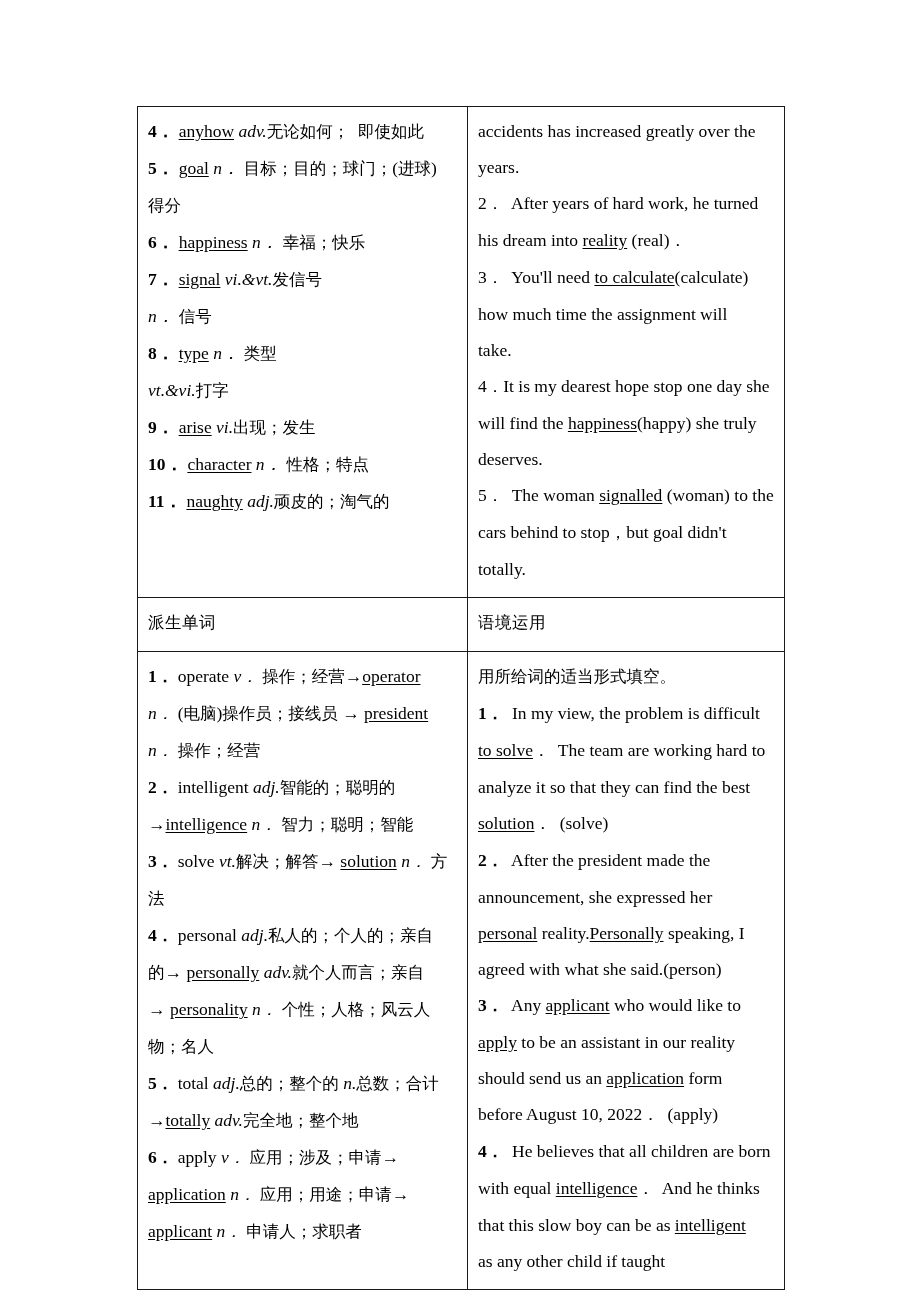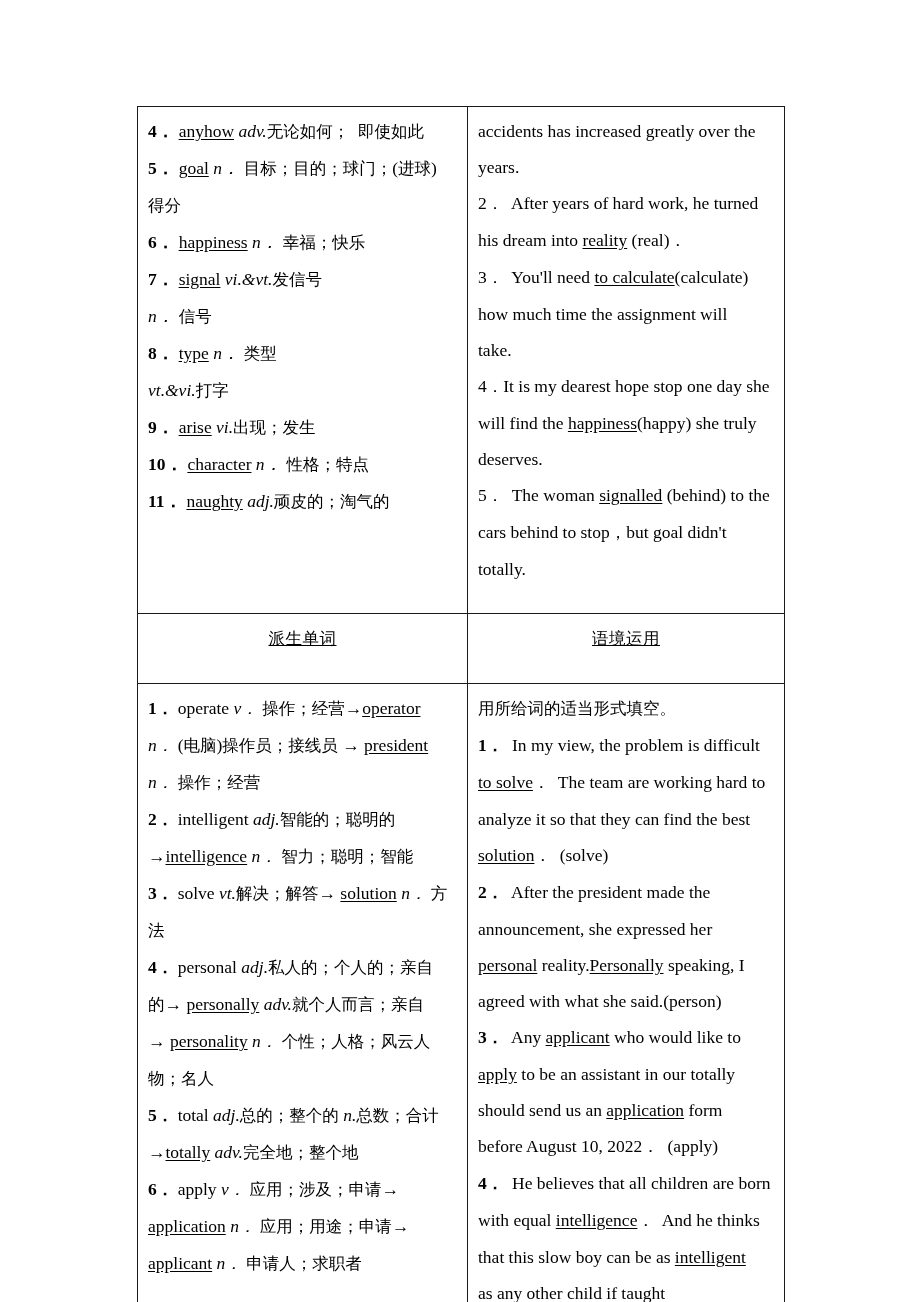--- a/index.html
+++ b/index.html
@@ -21,47 +21,45 @@
     position: absolute;
     left: 137px;
     top: 106px;
     width: 647px;
     border-collapse: collapse;
     table-layout: fixed;
   }
 
   #vocab-table td {
     vertical-align: top;
-    padding: 6px 10px 26px 10px;
+    padding: 6px 10px 10px 10px;
     border-left: 1.3px solid #1a1a1a;
     border-right: 1.3px solid #1a1a1a;
     border-top: 1.3px solid #1a1a1a;
     border-bottom: 1.3px solid #1a1a1a;
     font-size: 17.5px;
     line-height: 36px;
   }
 
   
   col.c-left  { width: 330px; }
   col.c-right { width: 317px; }
 
   
   tr.row-derived > td {
     border-bottom: 2px solid #b9b9b9;
   }
 
   
   tr.row-heading > td {
-    text-align: center;
     padding: 3px 10px 5px 10px;
     line-height: 32px;
     font-family: "DejaVu Sans", "Liberation Sans", sans-serif;
     font-size: 16.5px;
     letter-spacing: 0.5px;
-    text-decoration: underline;
   }
 
   
   .ln { display: block; white-space: pre-wrap; }
   .num   { font-weight: bold; }
   .u     { text-decoration: underline; text-underline-offset: 1.5px; }
   .pos   { font-style: italic; }
   .cn    { font-family: "DejaVu Sans", "Liberation Sans", sans-serif; font-size: 16.5px; }
 
   
@@ -100,21 +98,21 @@
             <div class="ln"><span>accidents has increased greatly over the</span></div>
             <div class="ln"><span>years.</span></div>
             <div class="ln"><span>2</span><span class="cn">．</span><span>  After years of hard work, he turned</span></div>
             <div class="ln"><span>his dream into </span><span class="u"><span>reality</span></span><span> (real)</span><span class="cn">．</span></div>
             <div class="ln"><span>3</span><span class="cn">．</span><span>  You'll need </span><span class="u"><span>to calculate</span></span><span>(calculate)</span></div>
             <div class="ln"><span>how much time the assignment will</span></div>
             <div class="ln"><span>take.</span></div>
             <div class="ln"><span>4</span><span class="cn">．</span><span>It is my dearest hope stop one day she</span></div>
             <div class="ln"><span>will find the </span><span class="u"><span>happiness</span></span><span>(happy) she truly</span></div>
             <div class="ln"><span>deserves.</span></div>
-            <div class="ln"><span>5</span><span class="cn">．</span><span>  The woman </span><span class="u"><span>signalled</span></span><span> (behind) to the</span></div>
+            <div class="ln"><span>5</span><span class="cn">．</span><span>  The woman </span><span class="u"><span>signalled</span></span><span> (woman) to the</span></div>
             <div class="ln"><span>cars behind to stop</span><span class="cn">，</span><span>but goal didn't</span></div>
             <div class="ln"><span>totally.</span></div>
           </div>
       </td>
     </tr>
     <tr class="row-heading">
       <td>
         <span class="hd-label cn">派生单词</span>
       </td>
       <td>
@@ -149,21 +147,21 @@
         <div id="exercise-host">
             <div class="ln"><span class="num"><span>1</span><span class="cn">．</span></span><span>  In my view, the problem is difficult</span></div>
             <div class="ln"><span class="u"><span>to solve</span></span><span class="cn">．</span><span>  The team are working hard to</span></div>
             <div class="ln"><span>analyze it so that they can find the best</span></div>
             <div class="ln"><span class="u"><span>solution</span></span><span class="cn">．</span><span>  (solve)</span></div>
             <div class="ln"><span class="num"><span>2</span><span class="cn">．</span></span><span>  After the president made the</span></div>
             <div class="ln"><span>announcement, she expressed her</span></div>
             <div class="ln"><span class="u"><span>personal</span></span><span> reality.</span><span class="u"><span>Personally</span></span><span> speaking, I</span></div>
             <div class="ln"><span>agreed with what she said.(person)</span></div>
             <div class="ln"><span class="num"><span>3</span><span class="cn">．</span></span><span>  Any </span><span class="u"><span>applicant</span></span><span> who would like to</span></div>
-            <div class="ln"><span class="u"><span>apply</span></span><span> to be an assistant in our totally</span></div>
+            <div class="ln"><span class="u"><span>apply</span></span><span> to be an assistant in our reality</span></div>
             <div class="ln"><span>should send us an </span><span class="u"><span>application</span></span><span> form</span></div>
             <div class="ln"><span>before August 10, 2022</span><span class="cn">．</span><span>  (apply)</span></div>
             <div class="ln"><span class="num"><span>4</span><span class="cn">．</span></span><span>  He believes that all children are born</span></div>
             <div class="ln"><span>with equal </span><span class="u"><span>intelligence</span></span><span class="cn">．</span><span>  And he thinks</span></div>
             <div class="ln"><span>that this slow boy can be as </span><span class="u"><span>intelligent</span></span></div>
             <div class="ln"><span>as any other child if taught</span></div>
           </div>
       </td>
     </tr>
   </tbody>

